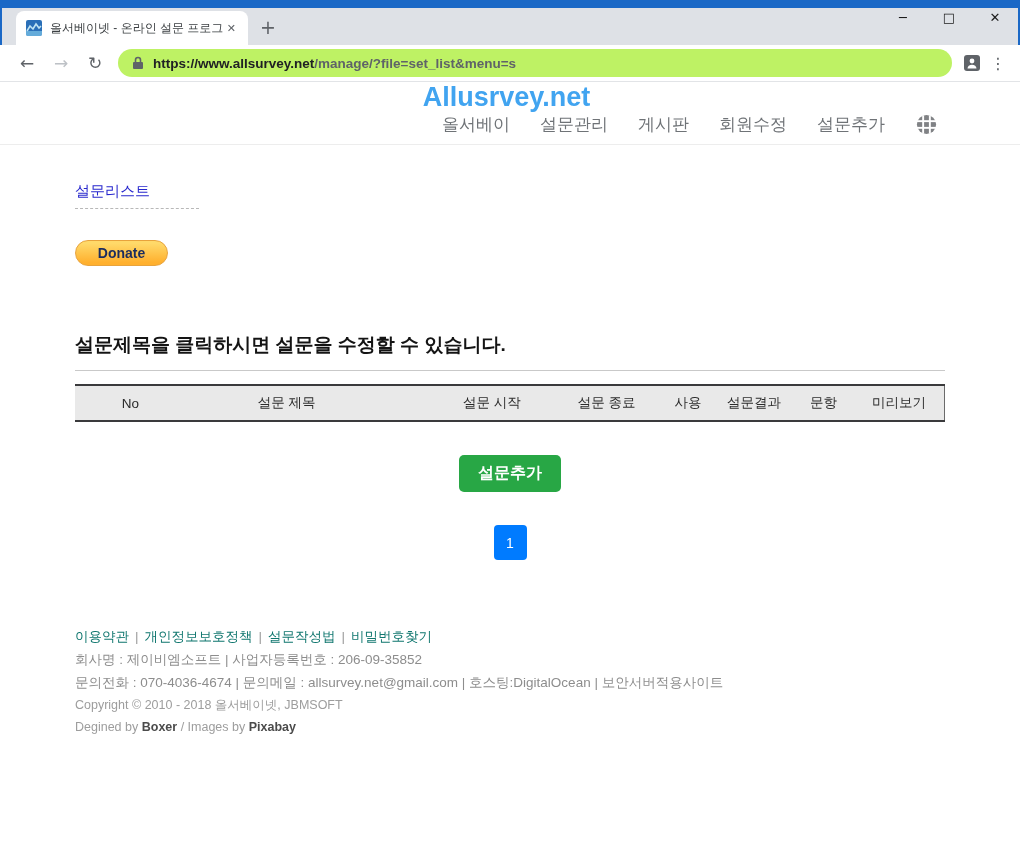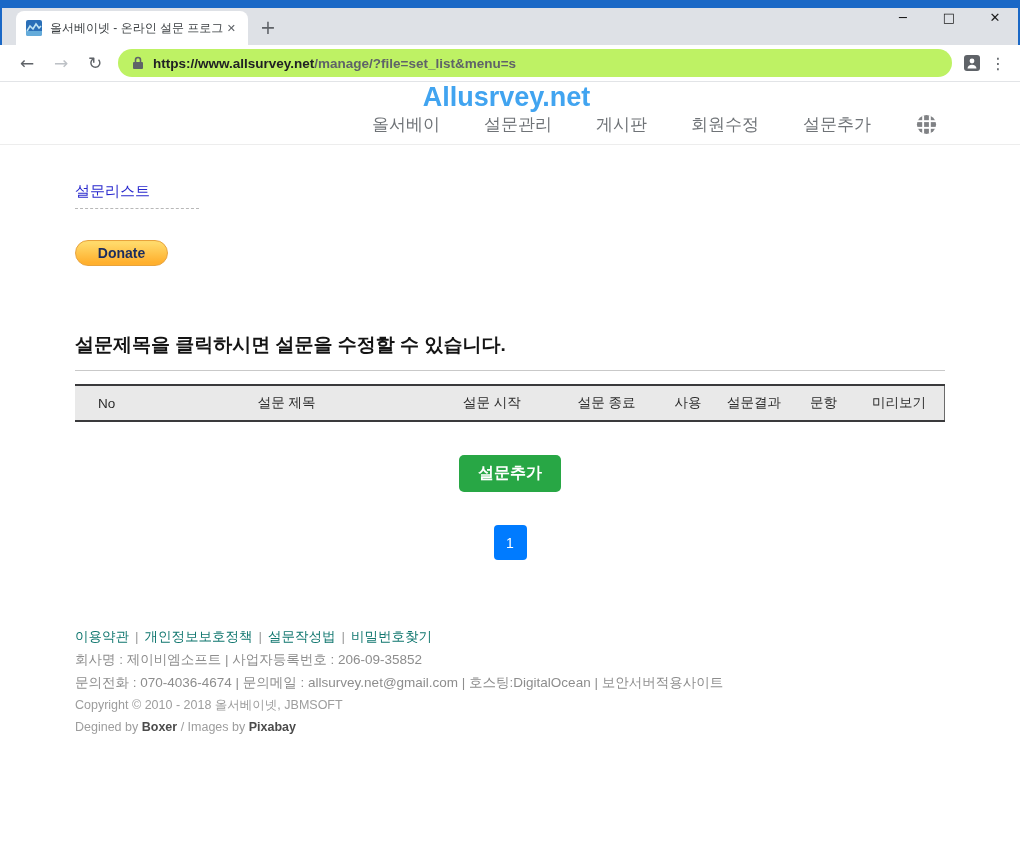--- a/index.html
+++ b/index.html
@@ -55,21 +55,21 @@
   .url-path { color: #5f6368; }
   .profile-btn { width: 28px; height: 28px; display: flex; align-items: center; justify-content: center; cursor: pointer; }
   .menu-dots { width: 24px; height: 28px; display: flex; align-items: center; justify-content: center; font-size: 16px; color: #5f6368; cursor: pointer; }
 
   
   .site-header {
     height: 63px; display: flex; align-items: center;
     padding: 0 82px 0 75px; border-bottom: 1px solid #ededed; background: #fff; flex-direction: column;
   }
   .logo { font-size: 27px; font-weight: bold; color: #41a4f0; letter-spacing: 0; cursor: pointer; }
-  .nav { margin-left: auto; display: flex; align-items: center; gap: 44px; }
+  .nav { margin-left: auto; display: flex; align-items: center; gap: 30px; }
   .nav-item { font-size: 17px; color: #6f7377; cursor: pointer; white-space: nowrap; }
   .globe-btn { display: flex; align-items: center; cursor: pointer; }
 
   
   .content { display: flex; padding: 0 75px; margin-top: 37px; flex-direction: column; }
   .sidebar { width: 150px; flex: 0 0 150px; }
   .sidebar-link {
     display: inline-block; color: #2727cd; font-size: 15px;
     padding-bottom: 7px; border-bottom: 1px dashed #b8b8b8; width: 124px;
     cursor: pointer; text-decoration: none;
@@ -89,21 +89,21 @@
   }
   .survey-table { width: 100%; border-collapse: collapse; margin-top: 13px; }
   .survey-table thead tr {
     background: #e9e9e9;
     border-top: 2px solid #3a3a3c; border-bottom: 2px solid #3a3a3c;
   }
   .survey-table th {
     font-size: 13.5px; font-weight: normal; color: #2b2b2b;
     padding: 8px 3px; text-align: center; white-space: nowrap;
   }
-  .survey-table th.col-no { text-align: left; padding-left: 23px; }
+  .survey-table th.col-no { text-align: right; padding-left: 23px; }
   .survey-table th.col-preview { border-right: 1px solid #6b6b6b; }
   .add-btn {
     display: block; margin: 33px auto 0; background: #28a745; color: #fff;
     border: none; border-radius: 5px; font-size: 16px; padding: 8px 19px;
     cursor: pointer; font-family: "Liberation Sans", sans-serif; font-weight: bold;
   }
   .pagination { display: flex; justify-content: center; margin-top: 33px; }
   .page-btn {
     min-width: 33px; height: 35px; background: #007bff; color: #fff;
     border-radius: 4px; font-size: 14px; display: flex; align-items: center;

